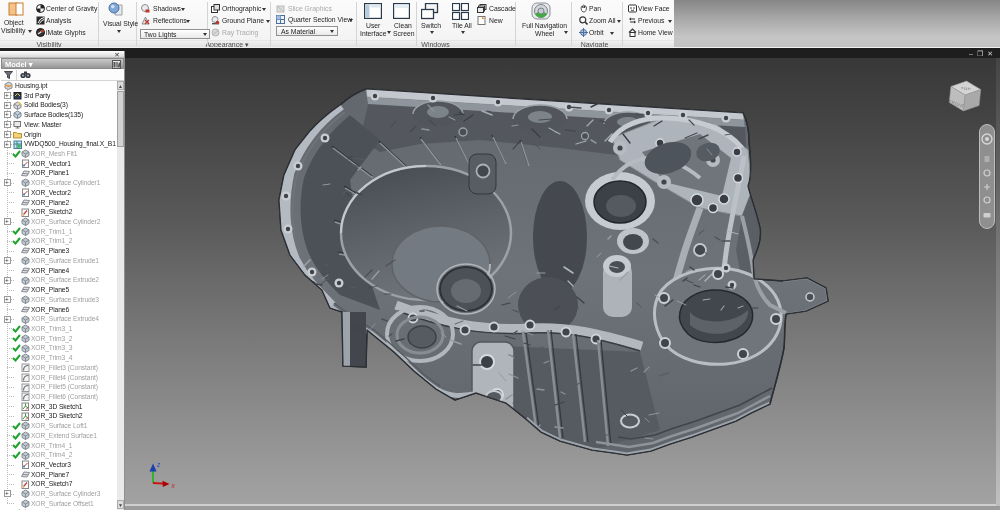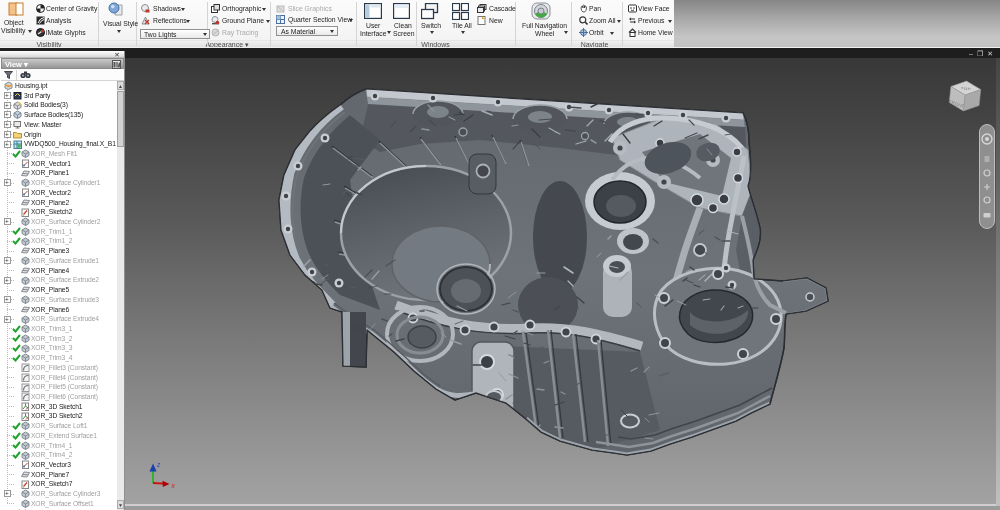--- a/index.html
+++ b/index.html
@@ -508,21 +508,21 @@
         <path d="M355,192 L362,195" stroke="#42464c" stroke-width="1.6" fill="none" stroke-linecap="round"></path>
         <path d="M304,266 L310,260" stroke="#9aa0a7" stroke-width="1.6" fill="none" stroke-linecap="round"></path>
         <path d="M323,185 L330,184" stroke="#9aa0a7" stroke-width="0.9" fill="none" stroke-linecap="round"></path>
       </g>
       <path d="M366,89 L743,113 C747,120 749,132 749,142 C751,160 752,175 748,186 C750,196 756,210 760,228 C762,240 757,250 753,260 L754,279 L783,281 L807,278 L826,288 L828,301 L806,311 L786,314 C784,330 785,340 784,348 C781,365 775,385 770,404 L751,413 L736,421 L714,429 L692,437 L670,444 L651,451 L627,455 L614,453 L592,450 L560,441 L541,432 L526,419 L506,403 L491,398 L476,393 L455,400 L436,389 L414,371 L394,352 L372,334 L367,330 L366,367 L343,366 L342,312 L330,308 L322,290 L305,275 L290,255 L281,230 L279,200 L284,175 L295,150 L310,131 C318,122 330,112 340,105 C348,98 357,92 366,89 Z" fill="none" stroke="#2b2e32" stroke-width="1.2"></path>
     </svg>
 <div class="abs" style="left:0;top:51px;width:125px;height:459px;background:#fff;border-right:1px solid #8f8f8f;"></div>
 <div class="abs" style="left:0;top:51px;width:124px;height:7px;background:linear-gradient(#fefefe,#d9d9d9);border-bottom:1px solid #bbb;"></div>
 <div class="abs" style="left:112px;top:50.5px;width:10px;height:8px;font-size:6.5px;color:#333;line-height:8px;text-align:center;">✕</div>
 <div class="abs" style="left:1px;top:58px;width:123px;height:11px;background:linear-gradient(#c9c9c9,#969696);border:1px solid #8a8a8a;"></div>
-<div class="abs" style="left:5px;top:59.5px;font-size:7.5px;font-weight:bold;color:#fff;">View ▾</div>
+<div class="abs" style="left:5px;top:59.5px;font-size:7.5px;font-weight:bold;color:#fff;">Model ▾</div>
 <svg class="abs" style="left:112px;top:59.5px;" width="9" height="9" viewBox="0 0 9 9">
       <rect x="0.5" y="0.5" width="8" height="8" fill="#e8e8e8" stroke="#555"></rect>
       <rect x="1.5" y="2" width="2" height="5.5" fill="#555"></rect>
       <rect x="4" y="2" width="2" height="5.5" fill="#888"></rect>
       <rect x="6.3" y="2.5" width="1.8" height="5" fill="#555" transform="rotate(12 7 5)"></rect>
     </svg>
 <div class="abs" style="left:1px;top:69px;width:123px;height:12px;background:#fcfcfc;border-bottom:1px solid #d5d5d5;"></div>
 <svg class="abs" style="left:4px;top:71px;" width="9" height="8" viewBox="0 0 9 8">
       <path d="M0.5 0.5 L8.5 0.5 L5.5 4 L5.5 7.5 L3.5 6.5 L3.5 4 Z" fill="#6a6f75" stroke="#44484d"></path>
     </svg>

